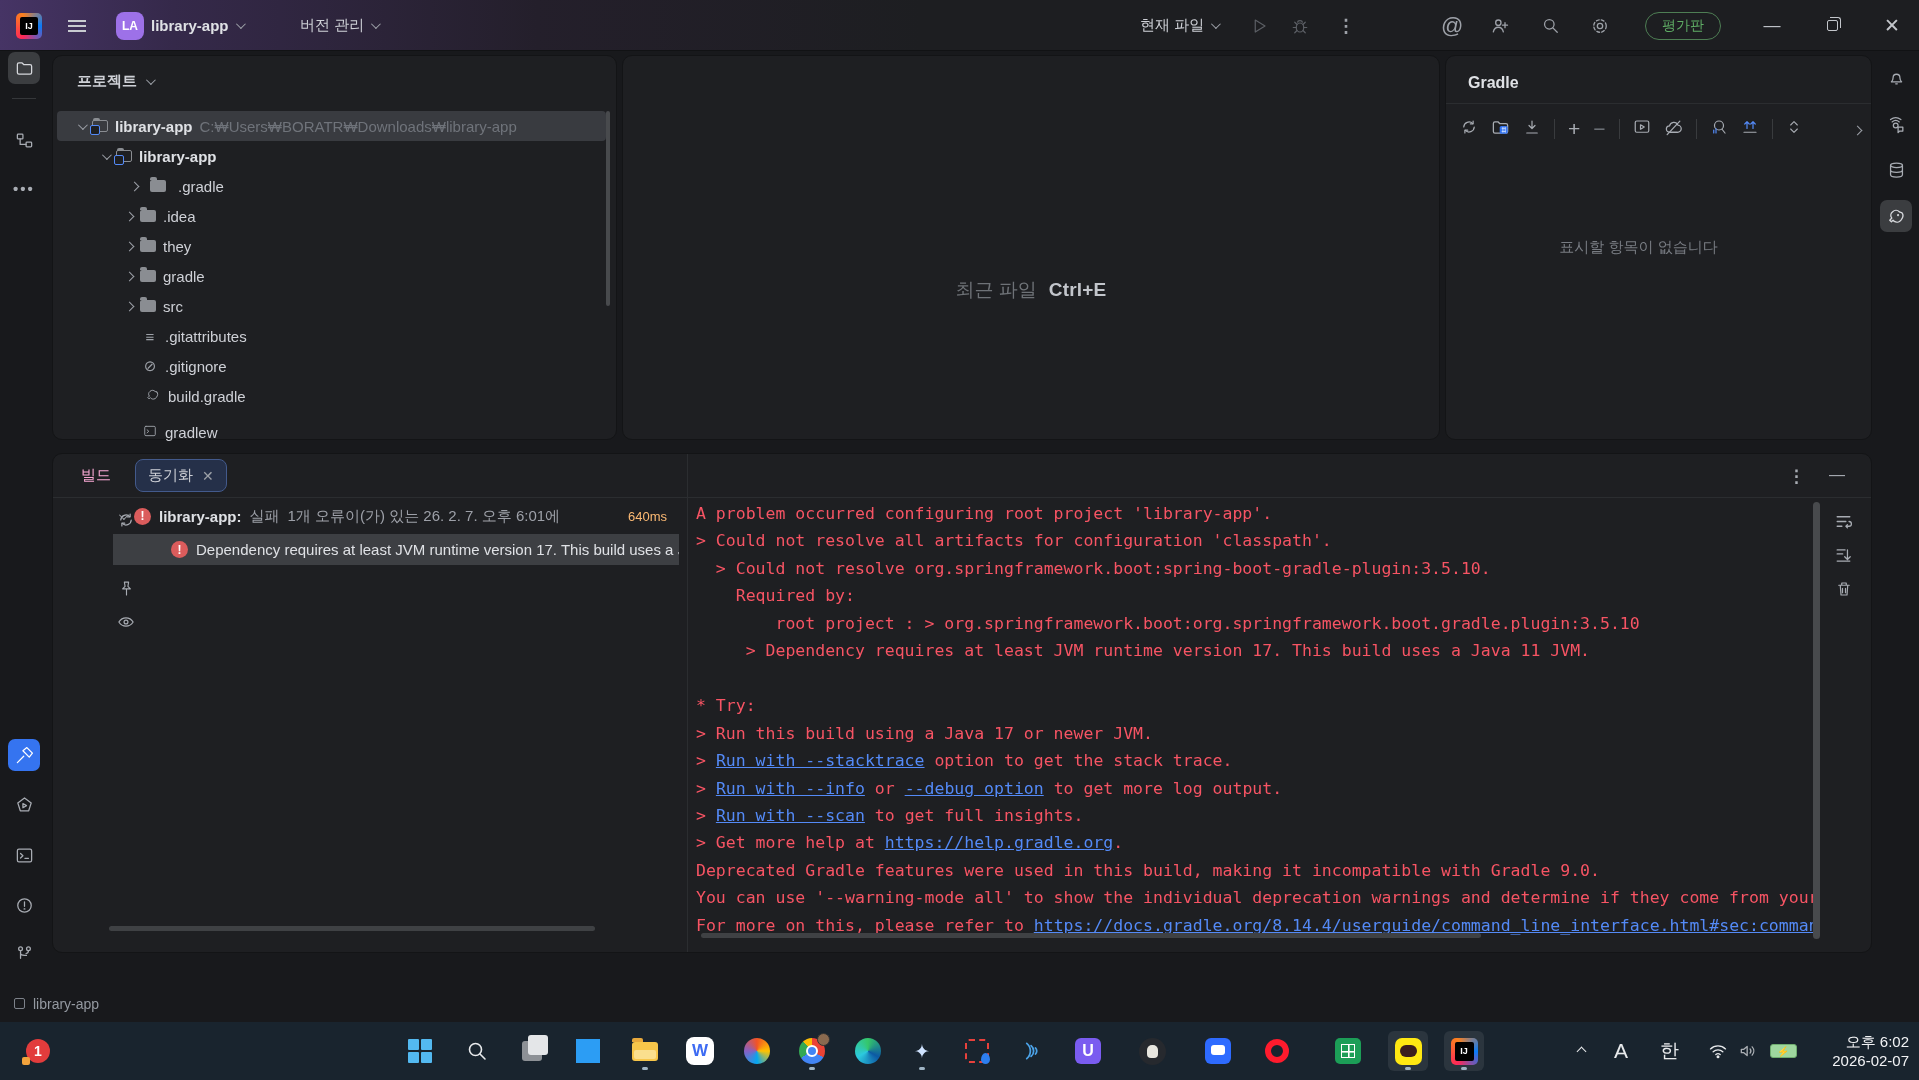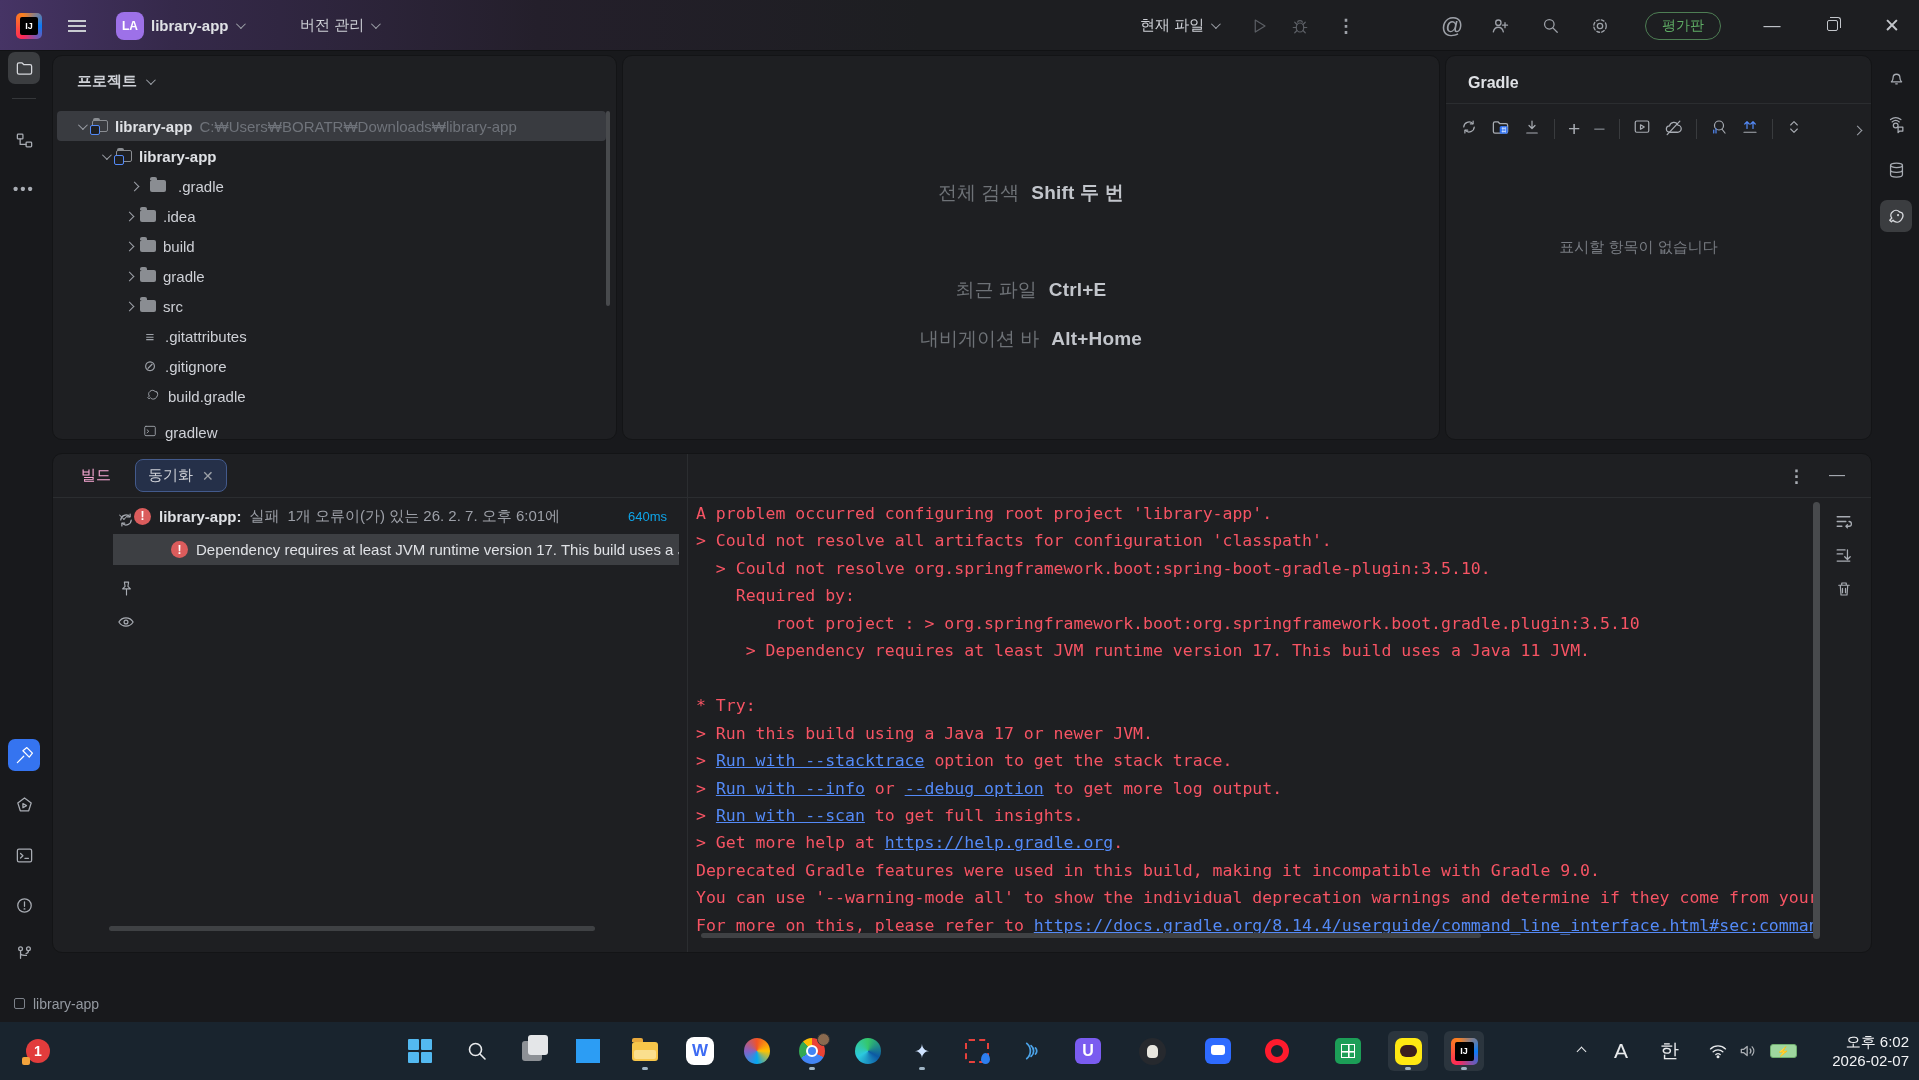--- a/index.html
+++ b/index.html
@@ -81,21 +81,21 @@
   #buildLabel { margin-left:28px; color:#f9a8d4; font-size:15px; }
   .tabchip { margin-left:24px; display:flex; align-items:center; gap:9px; padding:6px 12px;
     border:1px solid #435a8c; background:#253049; border-radius:8px; color:#ced0d6; font-size:15px; }
   .tabchip .x { color:#9da1a8; font-size:14px; }
   .errIco { width:17px; height:17px; border-radius:50%; background:#db5c5c; color:#fff; flex:0 0 auto;
     font-size:12px; font-weight:bold; display:flex; align-items:center; justify-content:center; }
   .btrow { position:absolute; display:flex; align-items:center; gap:8px; font-size:15px;
     color:#9da0a8; white-space:nowrap; overflow:hidden; }
   .btrow .nm { color:#dfe1e5; font-weight:600; }
   .btrow.sel { background:#3d3f43; }
-  #durLbl { position:absolute; color:#0ea5e9; font-size:13px; }
+  #durLbl { position:absolute; color:#fdba74; font-size:13px; }
   .miniIco { position:absolute; left:62px; width:22px; height:22px; color:#a8acb3;
     display:flex; align-items:center; justify-content:center; }
   .stopSq { width:15px; height:15px; background:#5b5e63; border-radius:3px; }
   #consoleBox { position:absolute; overflow:hidden; font-family:"DejaVu Sans Mono", monospace;
     font-size:16.5px; line-height:27.45px; white-space:pre; color:#f75464; }
   #consoleBox .lk { color:#548af7; text-decoration:underline; }
   .bpTopIco { position:absolute; color:#a8acb3; }
 
   
   #statusbar { left:0; top:985px; width:1919px; height:37px; display:flex; align-items:center;
@@ -338,21 +338,21 @@
         <div class="trow" style="top: 145px;">
           <span class="spacer" style="width:62px"></span>
           <span class="chev chevR"></span>
           <span class="fold"></span>
           <span>.idea</span>
         </div>
         <div class="trow" style="top: 175px;">
           <span class="spacer" style="width:62px"></span>
           <span class="chev chevR"></span>
           <span class="fold"></span>
-          <span>build</span>
+          <span>they</span>
         </div>
         <div class="trow" style="top: 205px;">
           <span class="spacer" style="width:62px"></span>
           <span class="chev chevR"></span>
           <span class="fold"></span>
           <span>gradle</span>
         </div>
         <div class="trow" style="top: 235px;">
           <span class="spacer" style="width:62px"></span>
           <span class="chev chevR"></span>
@@ -386,26 +386,22 @@
               <rect x="3" y="4" width="18" height="16" rx="2"></rect>
               <path d="M7 10l3 2.5L7 15"></path>
             </svg></span>
           <span>gradlew</span>
         </div>
       </div>
     <div class="vscroll" style="right:6px; top:55px; height:195px;"></div>
   </div>
 
   <div class="island" style="left:622px; top:55px; width:818px; height:385px;">
-    <div class="scRow" style="top:124px">
-      <span>전체 검색</span><span class="keys">Shift 두 번</span></div>
     <div class="scRow" style="top:221px">
       <span>최근 파일</span><span class="keys">Ctrl+E</span></div>
-    <div class="scRow" style="top:270px">
-      <span>내비게이션 바</span><span class="keys">Alt+Home</span></div>
   </div>
 
   <div class="island" style="left:1445px; top:55px; width:427px; height:385px;">
     <div id="gradleTitle" class="abs">Gradle</div>
     <div class="gtDivider"></div>
     <div id="gradleToolbar" class="abs">
       <span><svg class="lin" width="18" height="18" viewBox="0 0 24 24">
             <path d="M5 12a7 7 0 0 1 12-4.5M19 12a7 7 0 0 1-12 4.5"></path>
             <path d="M17.5 4v3.8h-3.8M6.5 20v-3.8h3.8"></path>
           </svg></span>

